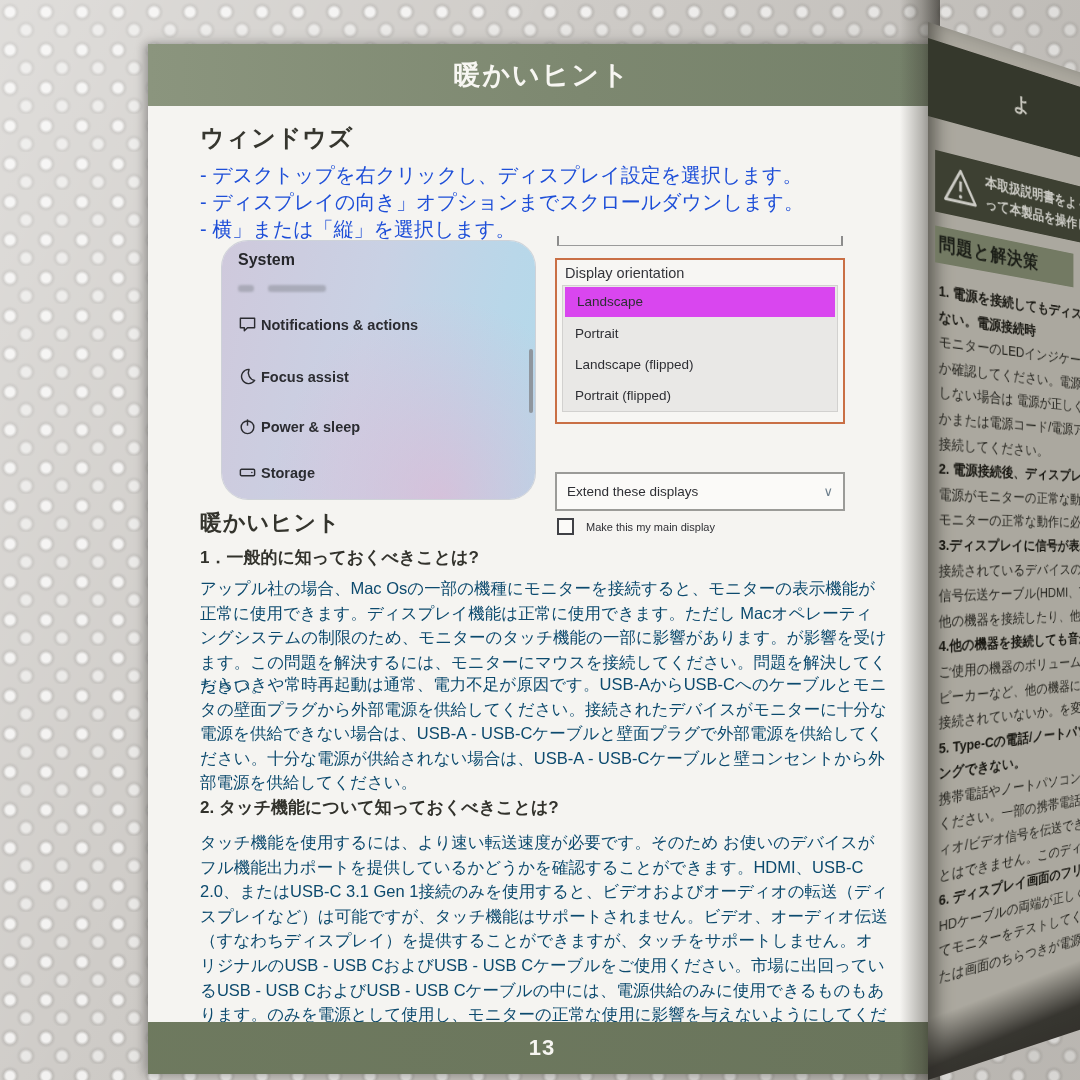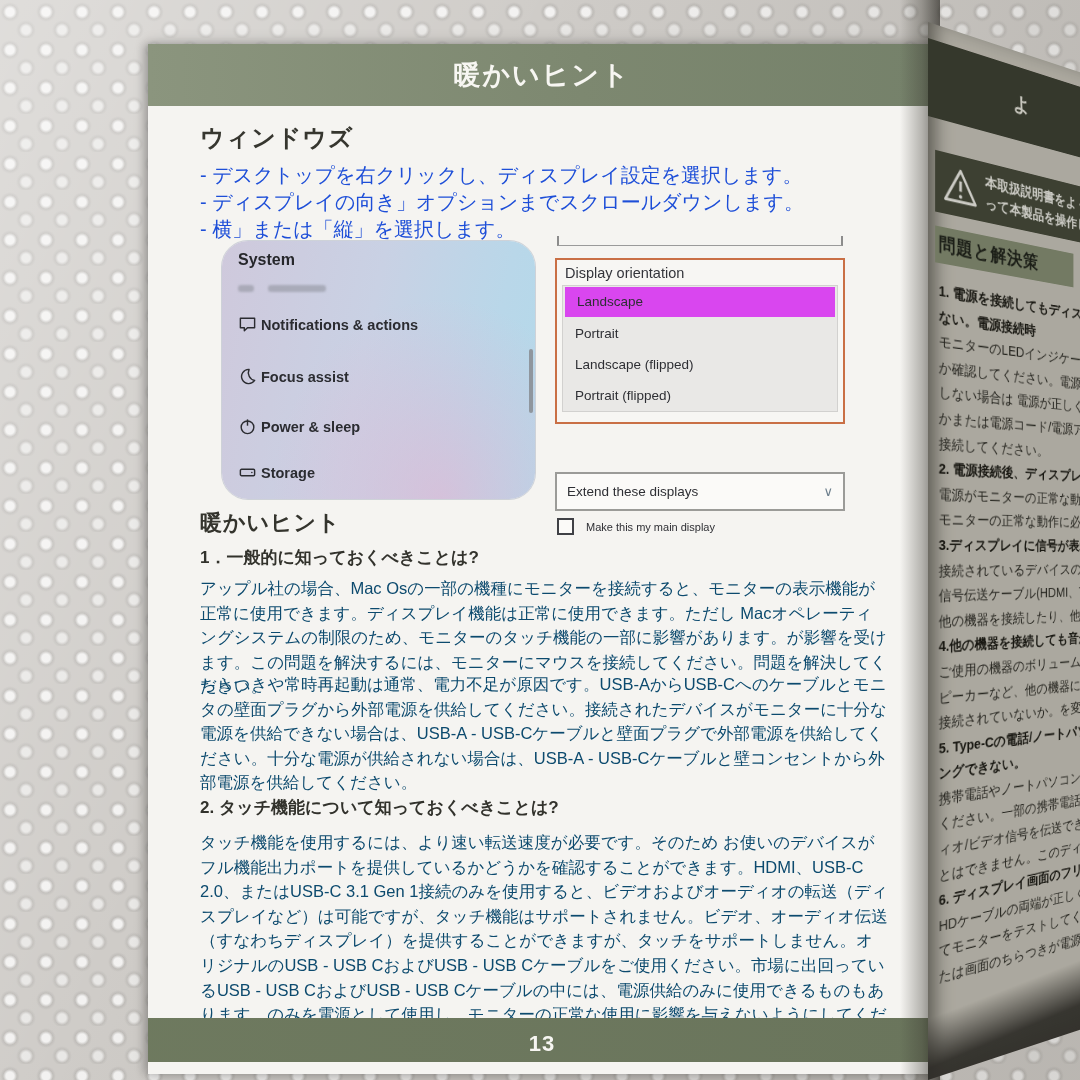--- a/index.html
+++ b/index.html
@@ -25,21 +25,21 @@
     position:absolute; left:148px; top:44px; width:788px; height:1030px; z-index:1;
     background:#f5f4f1; box-shadow:-4px 0 8px rgba(0,0,0,.18), 0 0 14px rgba(0,0,0,.2);
   }
   .band { position:absolute; left:0; right:0; color:#f7f6f2; text-align:center; }
   .header-band {
     top:0; height:62px; line-height:62px;
     background:linear-gradient(90deg,#8b957e 0%,#7d8870 55%,#75816a 100%);
     font-size:27px; font-weight:bold; letter-spacing:2px;
   }
   .footer-band {
-    bottom:12px; height:44px; line-height:52px;
+    bottom:0; height:52px; line-height:52px;
     background:linear-gradient(90deg,#74806364,#6a755c), #6a755c;
     background-color:#6a755c;
     font-size:22px; font-weight:bold; letter-spacing:1px;
   }
 
   .win-heading { position:absolute; top:78px; left:52px; font-size:24px; font-weight:bold; color:#36362f; letter-spacing:1px; }
   .bullets { position:absolute; top:118px; left:52px; width:700px; }
   .bullet { font-size:20px; line-height:27px; color:#1d4ed8; }
 
   

